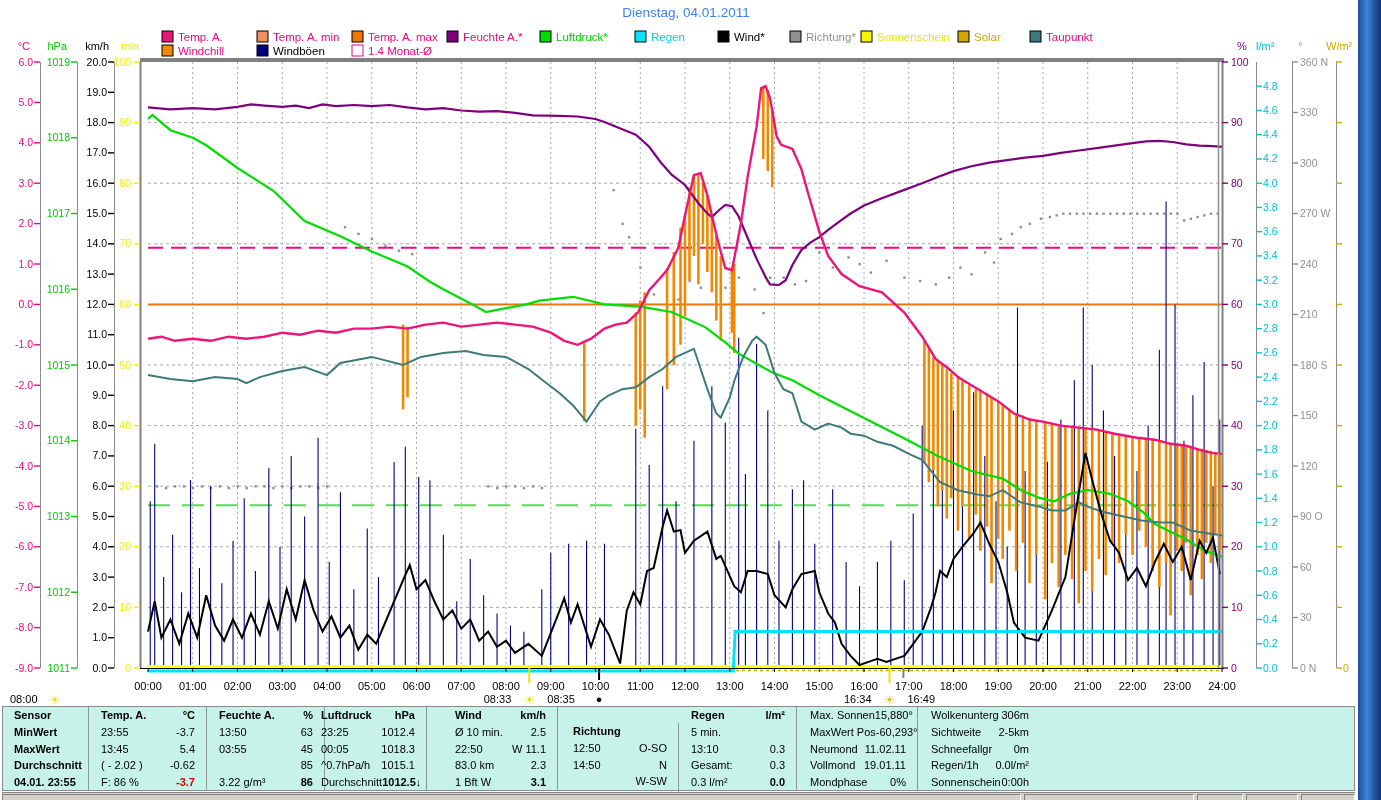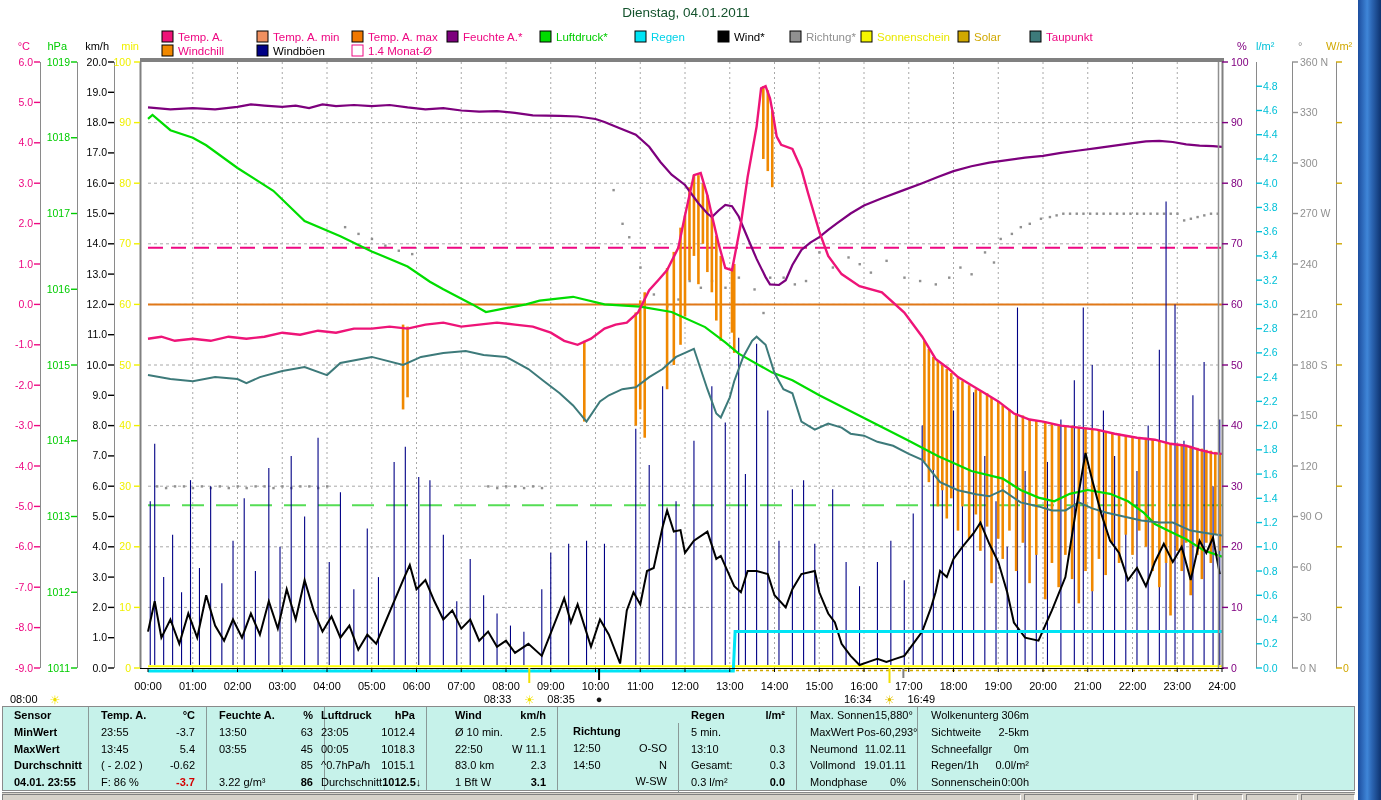--- a/index.html
+++ b/index.html
@@ -1,18 +1,18 @@
 <!DOCTYPE html>
 <html><head>
 <meta charset="utf-8">
 <style>
   html,body{margin:0;padding:0;background:#ffffff;}
   .screen{position:relative;width:1381px;height:800px;background:#ffffff;overflow:hidden;
           font-family:"Liberation Sans",sans-serif;}
-  .title{position:absolute;left:0;top:5px;width:1372px;text-align:center;font-size:13.5px;color:#14532d;}
+  .title{position:absolute;left:0;top:5px;width:1372px;text-align:center;font-size:13.5px;color:#3b82f6;}
   svg{position:absolute;left:0;top:0;}
   .wtable{position:absolute;left:2px;top:706px;width:1353px;height:85px;background:#c6f2ea;
           border:1px solid #8a8a8a;box-sizing:border-box;font-size:11px;color:#000;}
   .wcol{position:absolute;top:0;height:100%;box-sizing:border-box;}
   .wcol.div{border-right:1px solid #8a9a98;}
   .wrow{height:16.8px;line-height:16.8px;display:flex;justify-content:space-between;
         padding:0 11px;white-space:nowrap;overflow:hidden;}
   .b{font-weight:bold;}
   .red{color:#d40000;font-weight:bold;}
   .statusbar{position:absolute;left:2px;top:792px;width:1353px;height:8px;background:#d6d2ca;
@@ -726,21 +726,21 @@
           <div class="">3.22 g/m³</div>
           <div class="b">86</div>
         </div>
       </div>
       <div class="wcol div" style="left: 307px; width: 117px;">
         <div class="wrow">
           <div class="b">Luftdruck</div>
           <div class="b">hPa</div>
         </div>
         <div class="wrow">
-          <div class="">23:05</div>
+          <div class="">23:25</div>
           <div class="">1012.4</div>
         </div>
         <div class="wrow">
           <div class="">00:05</div>
           <div class="">1018.3</div>
         </div>
         <div class="wrow">
           <div class="">^0.7hPa/h</div>
           <div class="">1015.1</div>
         </div>

